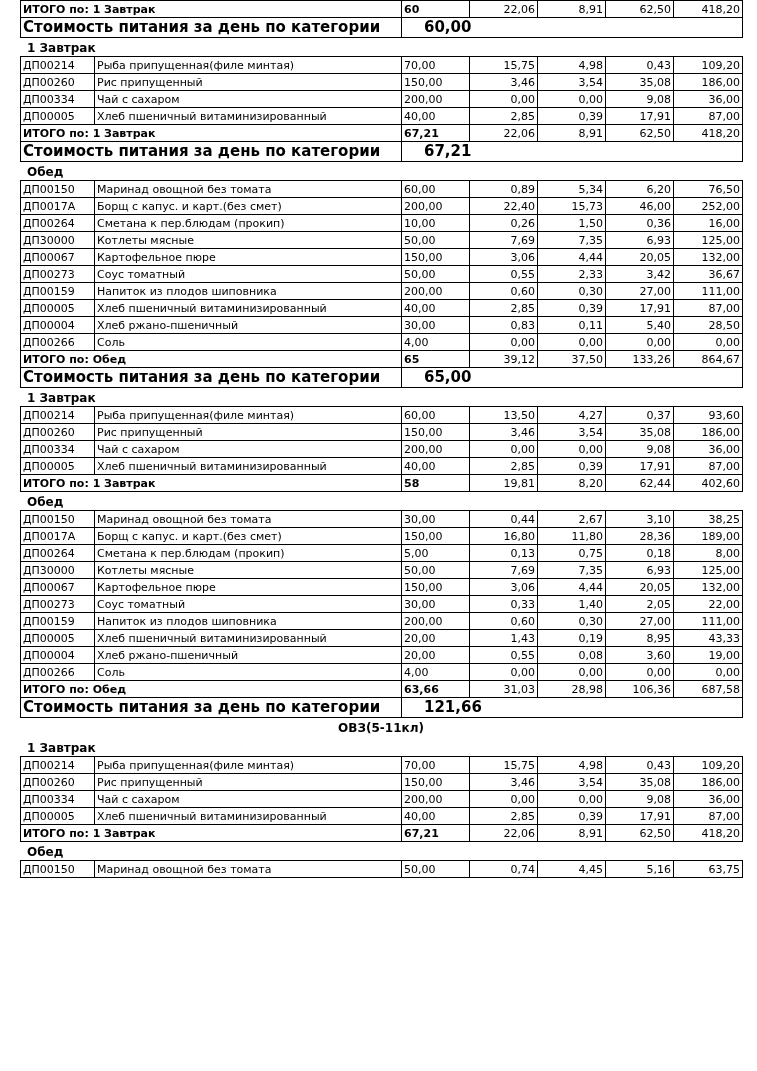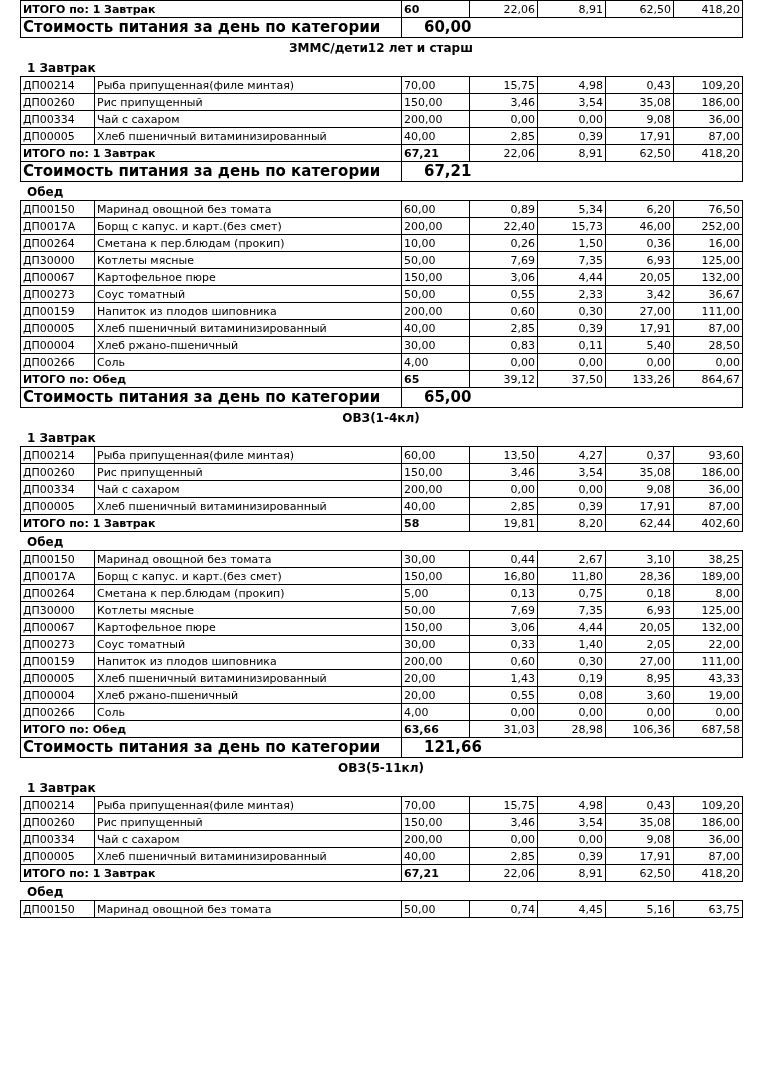--- a/index.html
+++ b/index.html
@@ -62,21 +62,20 @@
       <td class="num">62,50</td>
       <td class="num">418,20</td>
     </tr>
     <tr class="cost">
       <td colspan="2">Стоимость питания за день по категории</td>
       <td colspan="5" class="costval">60,00</td>
     </tr>
   </tbody>
     </table>
   <div id="sections">
-      <div class="section-title">ЗММС/дети12 лет и старш</div>
       <div class="meal-title">1 Завтрак</div>
       <table class="menu">
         <colgroup>
           <col class="c-code">
           <col class="c-name">
           <col class="c-qty">
           <col class="c-p">
           <col class="c-f">
           <col class="c-c">
           <col class="c-k">
@@ -241,21 +240,20 @@
             <td class="num">37,50</td>
             <td class="num">133,26</td>
             <td class="num">864,67</td>
           </tr>
           <tr class="cost">
             <td colspan="2">Стоимость питания за день по категории</td>
             <td colspan="5" class="costval">65,00</td>
           </tr>
         </tbody>
       </table>
-      <div class="section-title">ОВЗ(1-4кл)</div>
       <div class="meal-title">1 Завтрак</div>
       <table class="menu">
         <colgroup>
           <col class="c-code">
           <col class="c-name">
           <col class="c-qty">
           <col class="c-p">
           <col class="c-f">
           <col class="c-c">
           <col class="c-k">

